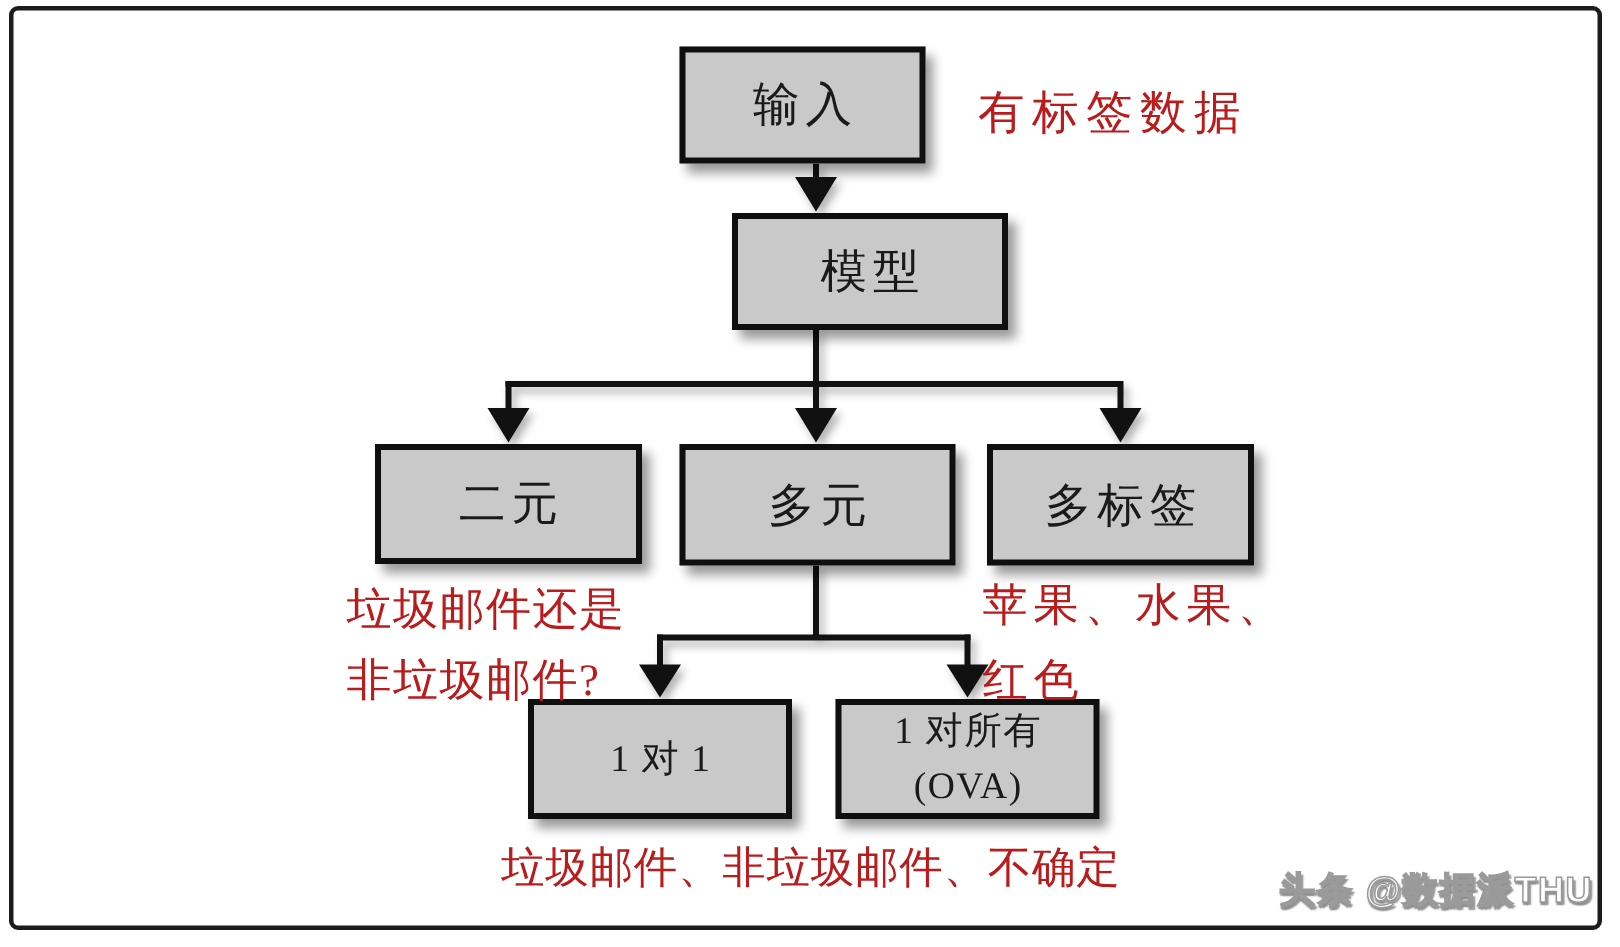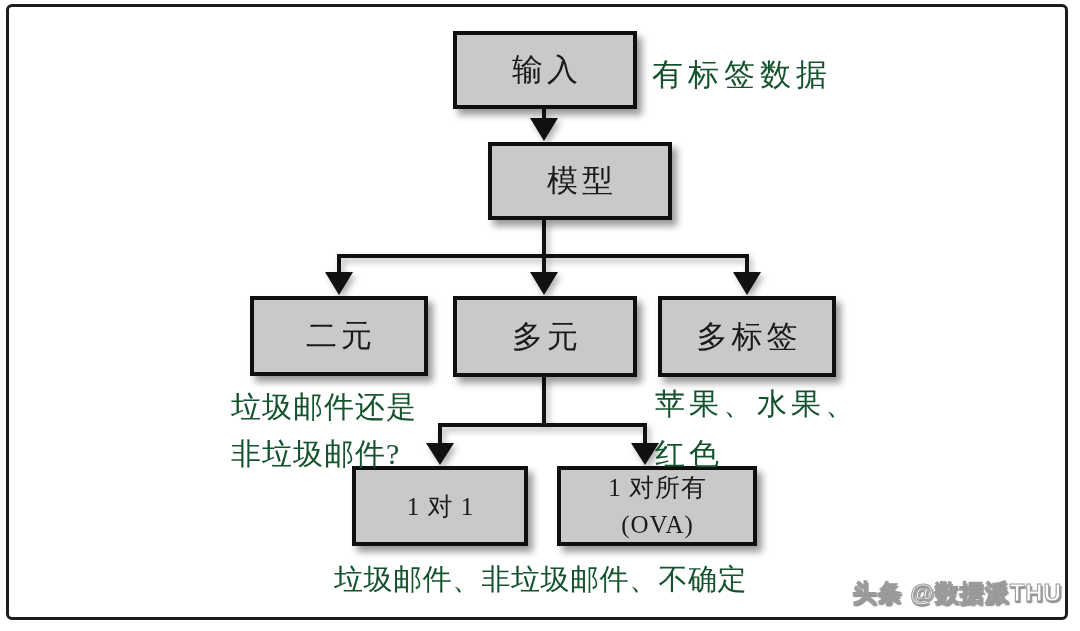--- a/index.html
+++ b/index.html
@@ -37,30 +37,30 @@
     flex-direction: column;
     align-items: center;
     justify-content: center;
     color: #1a1a1a;
     font-size: 31px;
     letter-spacing: 4px;
     text-indent: 4px;
     line-height: 1.15;
   }
   .node.small { font-size: 25px; letter-spacing: 1px; text-indent: 1px; line-height: 37px; }
-  .node-input      { left: 453px; top: 31px;  width: 184px; height: 78px; }
+  .node-input      { left: 453px; top: 31px;  width: 164px; height: 78px; }
   .node-model      { left: 453px; top: 142px; width: 184px; height: 78px; margin-left: 35px; }
   .node-binary     { left: 250px; top: 296px; width: 178px; height: 80px; }
   .node-multiclass { left: 453px; top: 296px; width: 184px; height: 81px; }
   .node-multilabel { left: 658px; top: 296px; width: 178px; height: 81px; }
   .node-ovo        { left: 352px; top: 466px; width: 176px; height: 80px; }
-  .node-ova        { left: 557px; top: 466px; width: 200px; height: 80px; }
+  .node-ova        { left: 557px; top: 466px; width: 176px; height: 80px; }
   .note {
     position: absolute;
-    color: #14532d;
+    color: #b91c1c;
     font-size: 30px;
     line-height: 47px;
     white-space: nowrap;
   }
   .note-input      { left: 652px; top: 51px;  font-size: 31px; letter-spacing: 5px; }
   .note-binary     { left: 231px; top: 383px; letter-spacing: 1px; }
   .note-multilabel { left: 655px; top: 379px; width: 252px; text-align: left; letter-spacing: 4px; line-height: 50px; }
   .note-ovoova     { left: 334px; top: 556px; font-size: 29px; letter-spacing: 0.5px; }
   .watermark {
     position: absolute;

